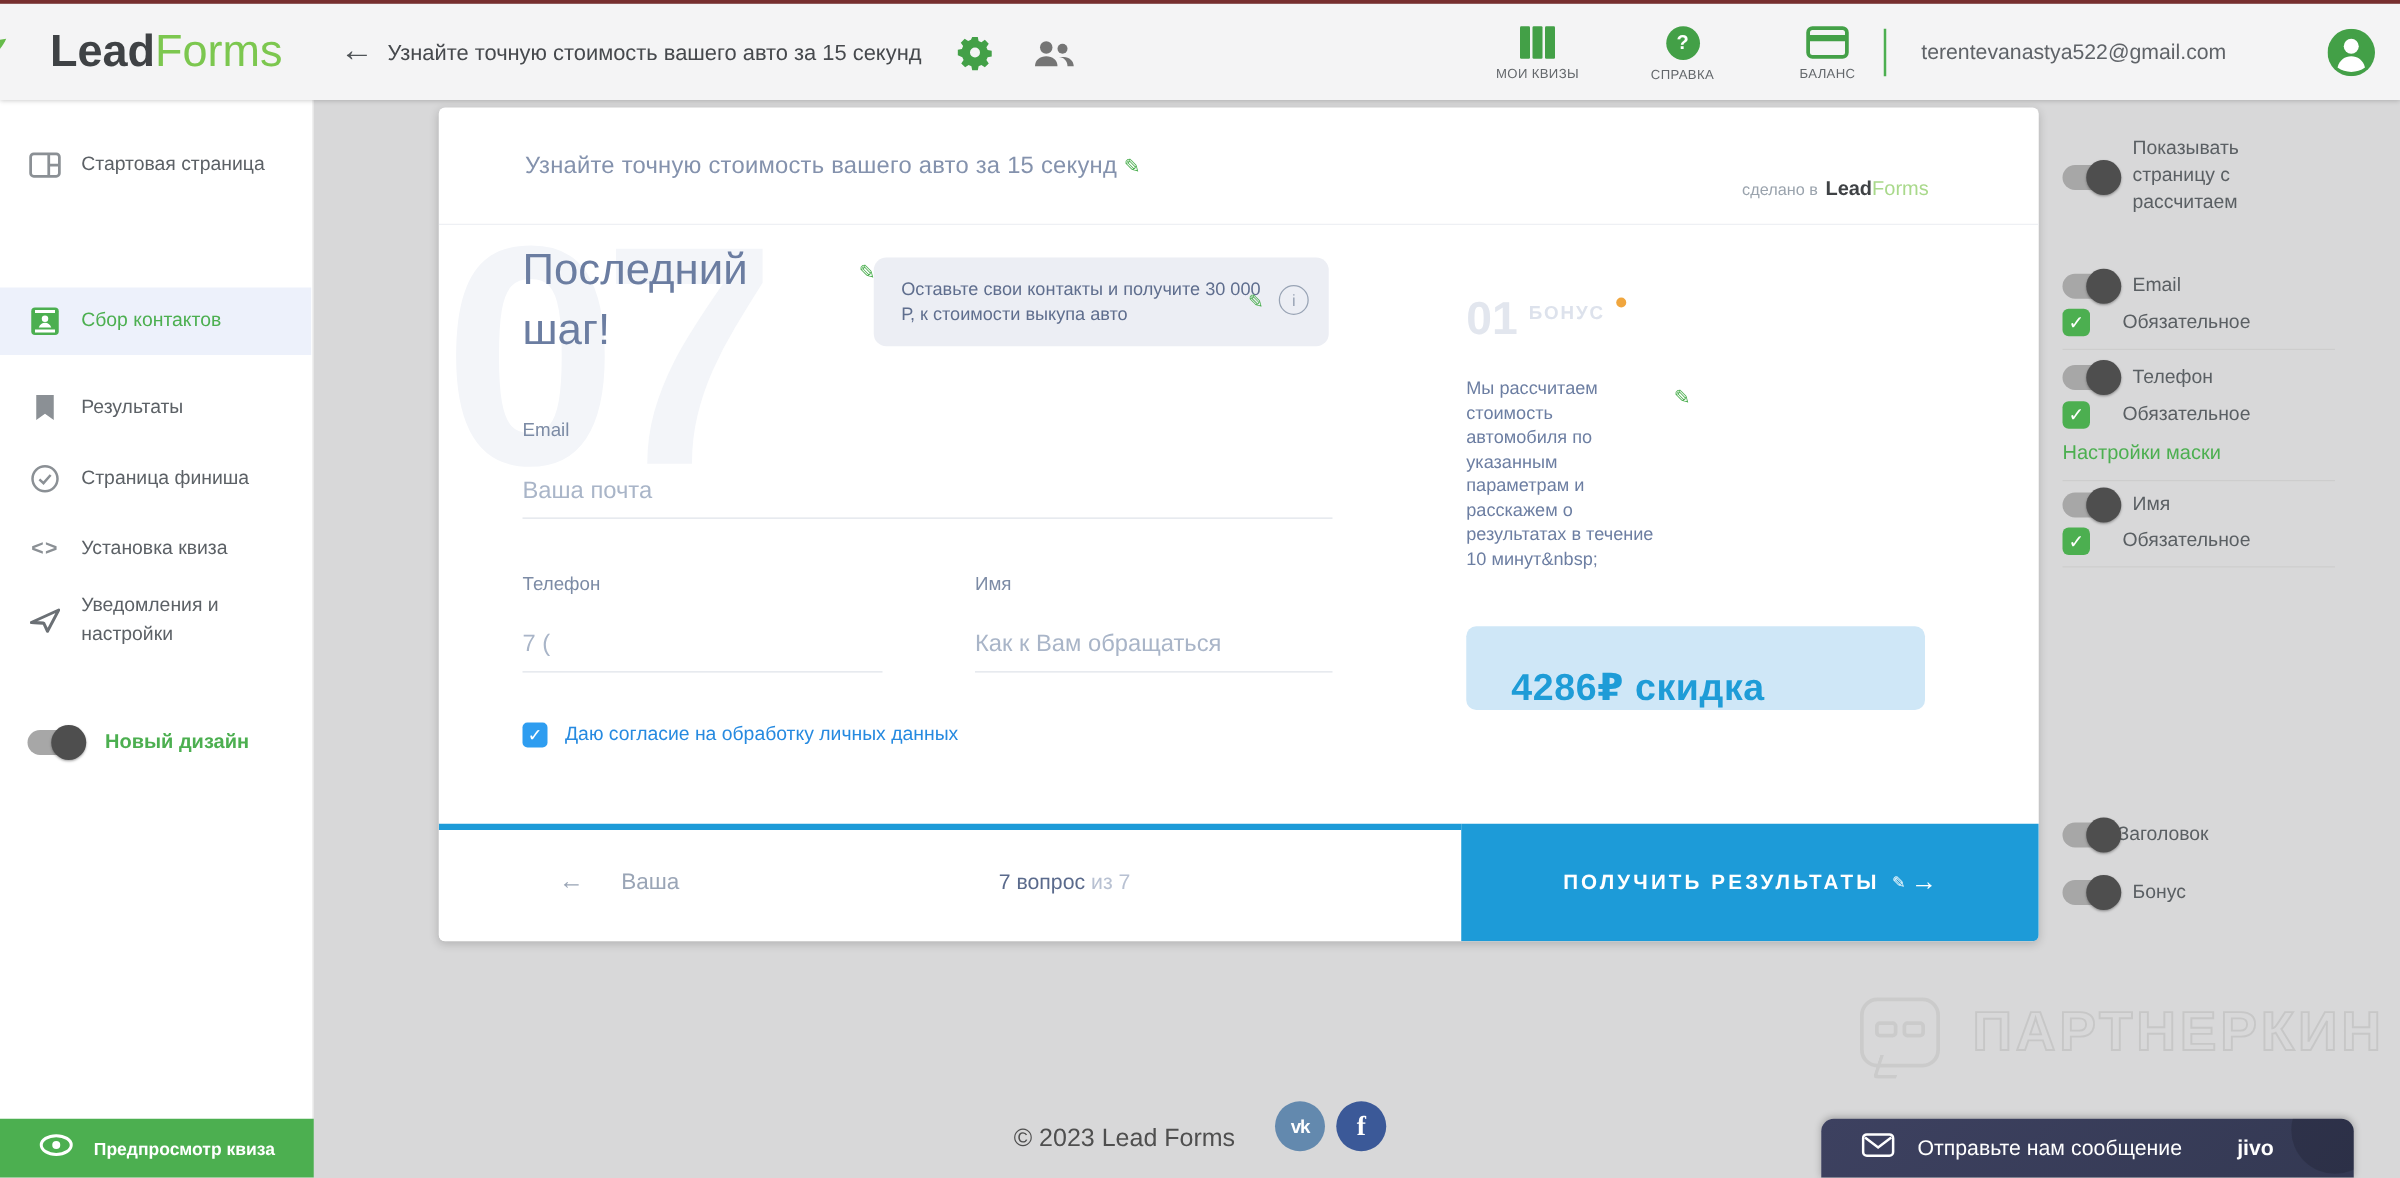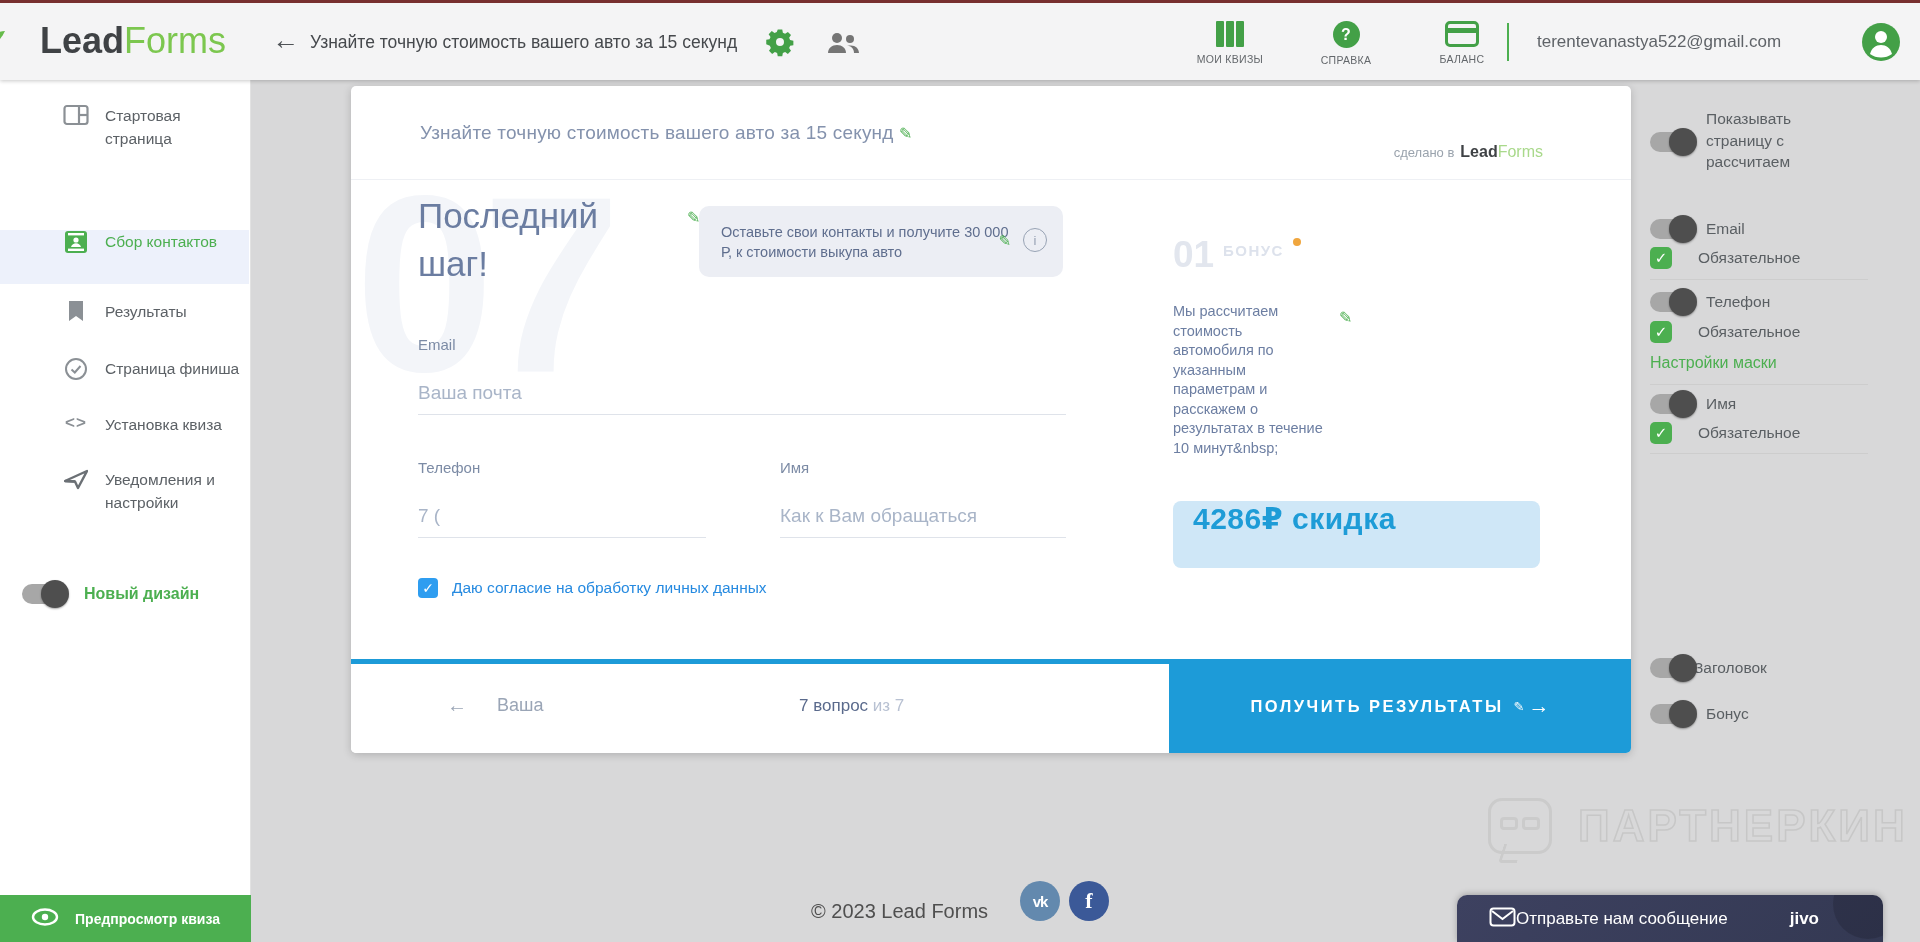--- a/index.html
+++ b/index.html
@@ -27,21 +27,21 @@
     font-size:16px; display:flex; align-items:center; justify-content:center;}
   .card-icon { width:34px; height:26px; border:3px solid #43a047; border-radius:5px; position:relative;}
   .card-icon::after { content:""; position:absolute; left:0; right:0; top:4px; height:5px; background:#43a047;}
   .hdr-divider { position:absolute; left:1507px; top:20px; width:2px; height:38px; background:#4caf50;}
   .hdr-email { position:absolute; left:1537px; top:29px; font-size:17px; color:#5f6368; cursor:pointer;}
   .hdr-avatar { position:absolute; left:1862px; top:20px; cursor:pointer;}
 
   
   .sidebar { position:absolute; left:0; top:80px; width:251px; height:862px; background:#fff;
     border-right:1px solid #e2e2e2; z-index:30;}
-  .side-item { position:absolute; left:0; right:1px; height:52px; display:flex; cursor:pointer;padding-left:40px;}
+  .side-item { position:absolute; left:0; right:1px; height:52px; display:flex; align-items:center; cursor:pointer;}
   .side-item .ic { margin-left:22px; width:28px; display:flex; justify-content:center; flex-shrink:0;}
   .side-item .lb { margin-left:15px; width:172px; font-size:15.5px; line-height:1.5; color:#5c6166;}
   .side-item.active { background:#edf1fb; }
   .side-item.active .lb { color:#4caf50; }
   .code-glyph { font-size:17px; font-weight:700; color:#8b9095; letter-spacing:1px;}
   .new-design { position:absolute; left:0; top:496px; height:36px; display:flex; align-items:center; }
   .new-design .lb { margin-left:18px; font-size:16px; font-weight:700; color:#4caf50;}
   .preview-btn { position:absolute; left:0; bottom:0; width:251px; height:47px; background:#4caf50;
     display:flex; align-items:center; justify-content:center; gap:16px; cursor:pointer;}
   .preview-btn .lb { color:#fff; font-size:14px; font-weight:700;}
@@ -86,21 +86,21 @@
   .consent .lb { font-size:15.5px; color:#268ae0;}
 
   .bonus-num { position:absolute; left:822px; top:148px; font-size:37px; font-weight:700; color:#e2e6ee; z-index:1;}
   .bonus-lbl { position:absolute; left:872px; top:156px; font-size:15px; font-weight:700; color:#dde2ec;
     letter-spacing:1.5px; z-index:1;}
   .bonus-dot { position:absolute; left:942px; top:152px; width:8px; height:8px; border-radius:50%; background:#f0a63e; z-index:1;}
   .bonus-text { position:absolute; left:822px; top:216px; width:152px; font-size:14.5px; line-height:1.35;
     color:#6c7ea2; z-index:1;}
   .pencil-bonus { position:absolute; left:988px; top:222px; z-index:1;}
   .discount { position:absolute; left:822px; top:415px; width:367px; height:67px; background:#cfe7f7;
-    border-radius:8px; display:flex; align-items:flex-start; padding-left:20px; z-index:1;}
+    border-radius:8px; display:flex; align-items:flex-end; padding-left:36px; z-index:1;}
   .discount .txt { font-size:30px; font-weight:700; color:#1e9cd7; letter-spacing:.5px;}
 
   .card-footer-left { position:absolute; left:0; top:573px; width:818px; height:94px; background:#fff;
     border-top:5px solid #1d9bd8; z-index:2;}
   .cf-back { position:absolute; left:96px; top:30px; display:flex; gap:30px; align-items:center; cursor:pointer;}
   .cf-back .arr { font-size:20px; color:#9aa5b6;}
   .cf-back .lb { font-size:18px; color:#9aa5b6;}
   .cf-progress { position:absolute; left:448px; top:32px; font-size:17px; white-space:nowrap;}
   .cf-progress .cur { color:#5a6a8c;}
   .cf-progress .rest { color:#b8c1d2;}
@@ -135,21 +135,21 @@
     transform:skewX(-18deg); border-bottom-left-radius:4px;}
   .pk-glass { position:absolute; left:9px; top:16px; width:18px; height:13px; border:3px solid #cbcbcb; border-radius:4px;}
   .pk-glass.r { left:31px;}
   .pk-text { font-size:44px; font-weight:800; letter-spacing:3px; color:transparent;
     -webkit-text-stroke:1.5px #c7c7c7;}
 
   .jivo { position:absolute; left:1206px; top:815px; width:426px; height:47px; border-radius:10px 10px 0 0;
     background:linear-gradient(135deg,#3d4160,#343953); display:flex; align-items:center; cursor:pointer;
     z-index:5; overflow:hidden; box-shadow:0 -1px 6px rgba(0,0,0,.25);}
   .jivo .env { margin-left:32px;}
-  .jivo .msg { font-size:17px; color:#fff;}
+  .jivo .msg { margin-left:18px; font-size:17px; color:#fff;}
   .jivo .brand { position:absolute; right:64px; font-size:17px; font-weight:600; color:#fff;}
   .jivo::after { content:""; position:absolute; right:-20px; top:-26px; width:70px; height:70px;
     border-radius:50%; background:rgba(0,0,0,.14);}
 </style>
 </head>
 <body>
 
 <div class="top-strip"></div>
 
 <div class="header">

